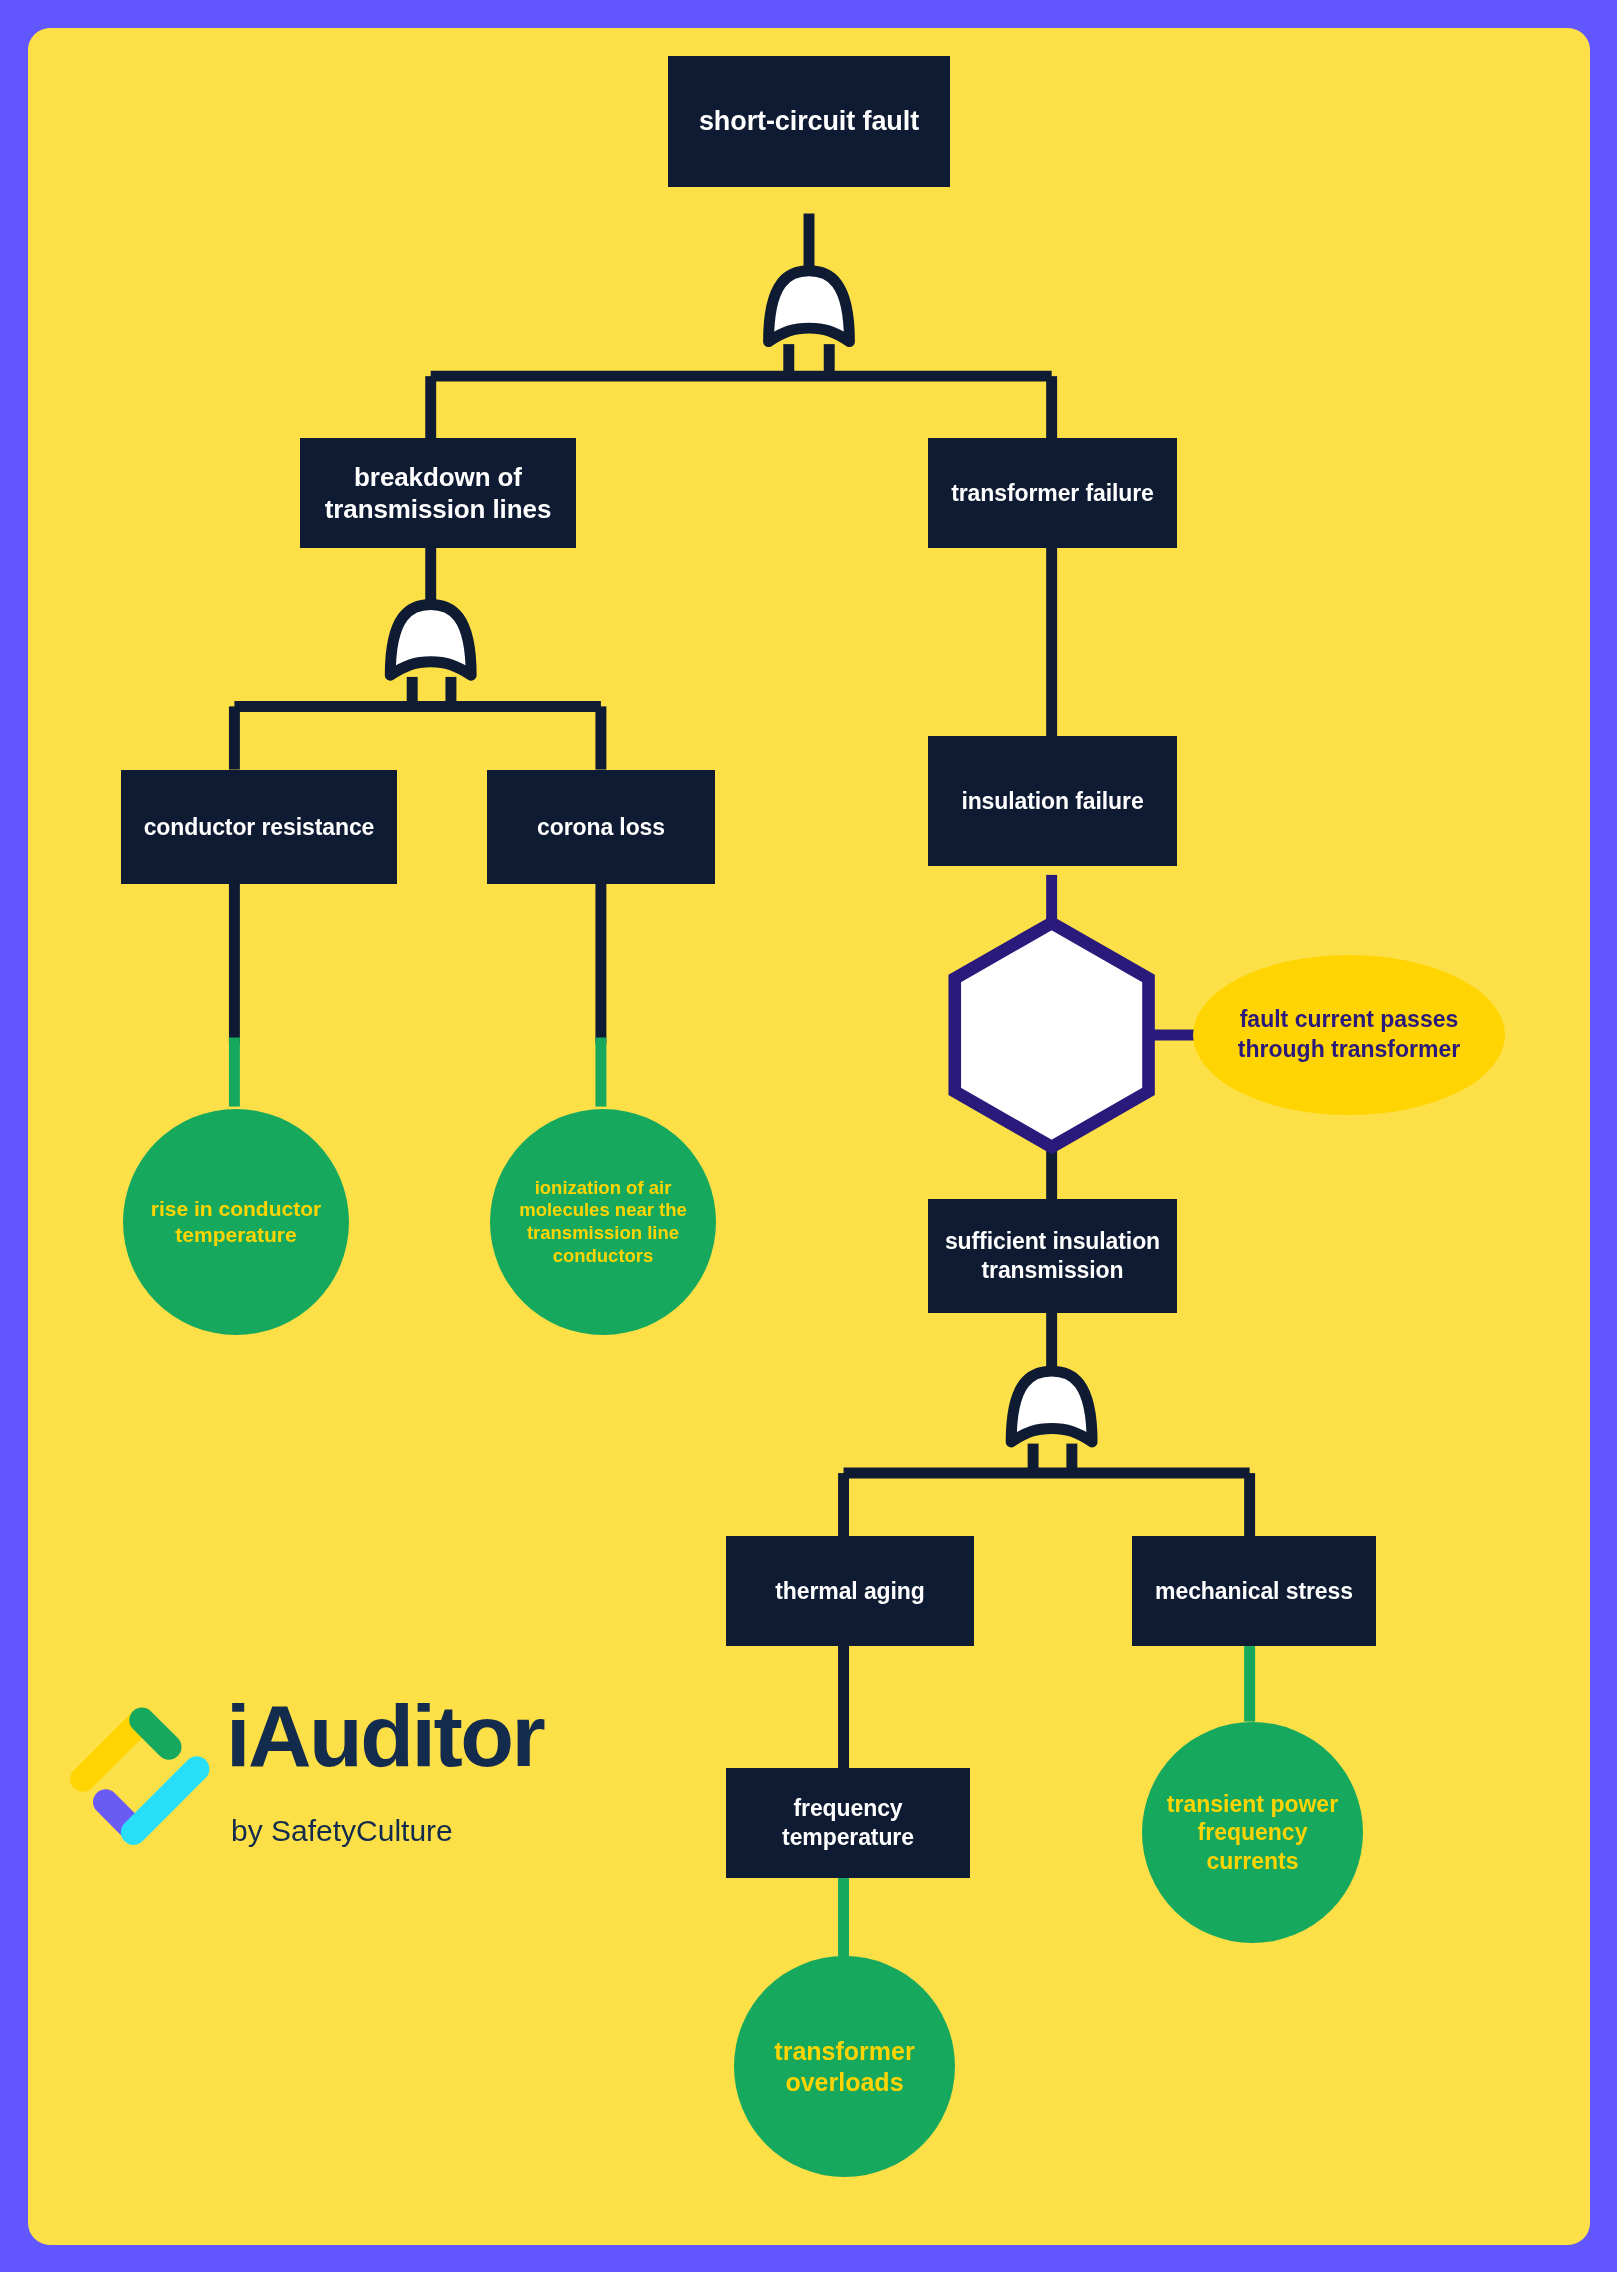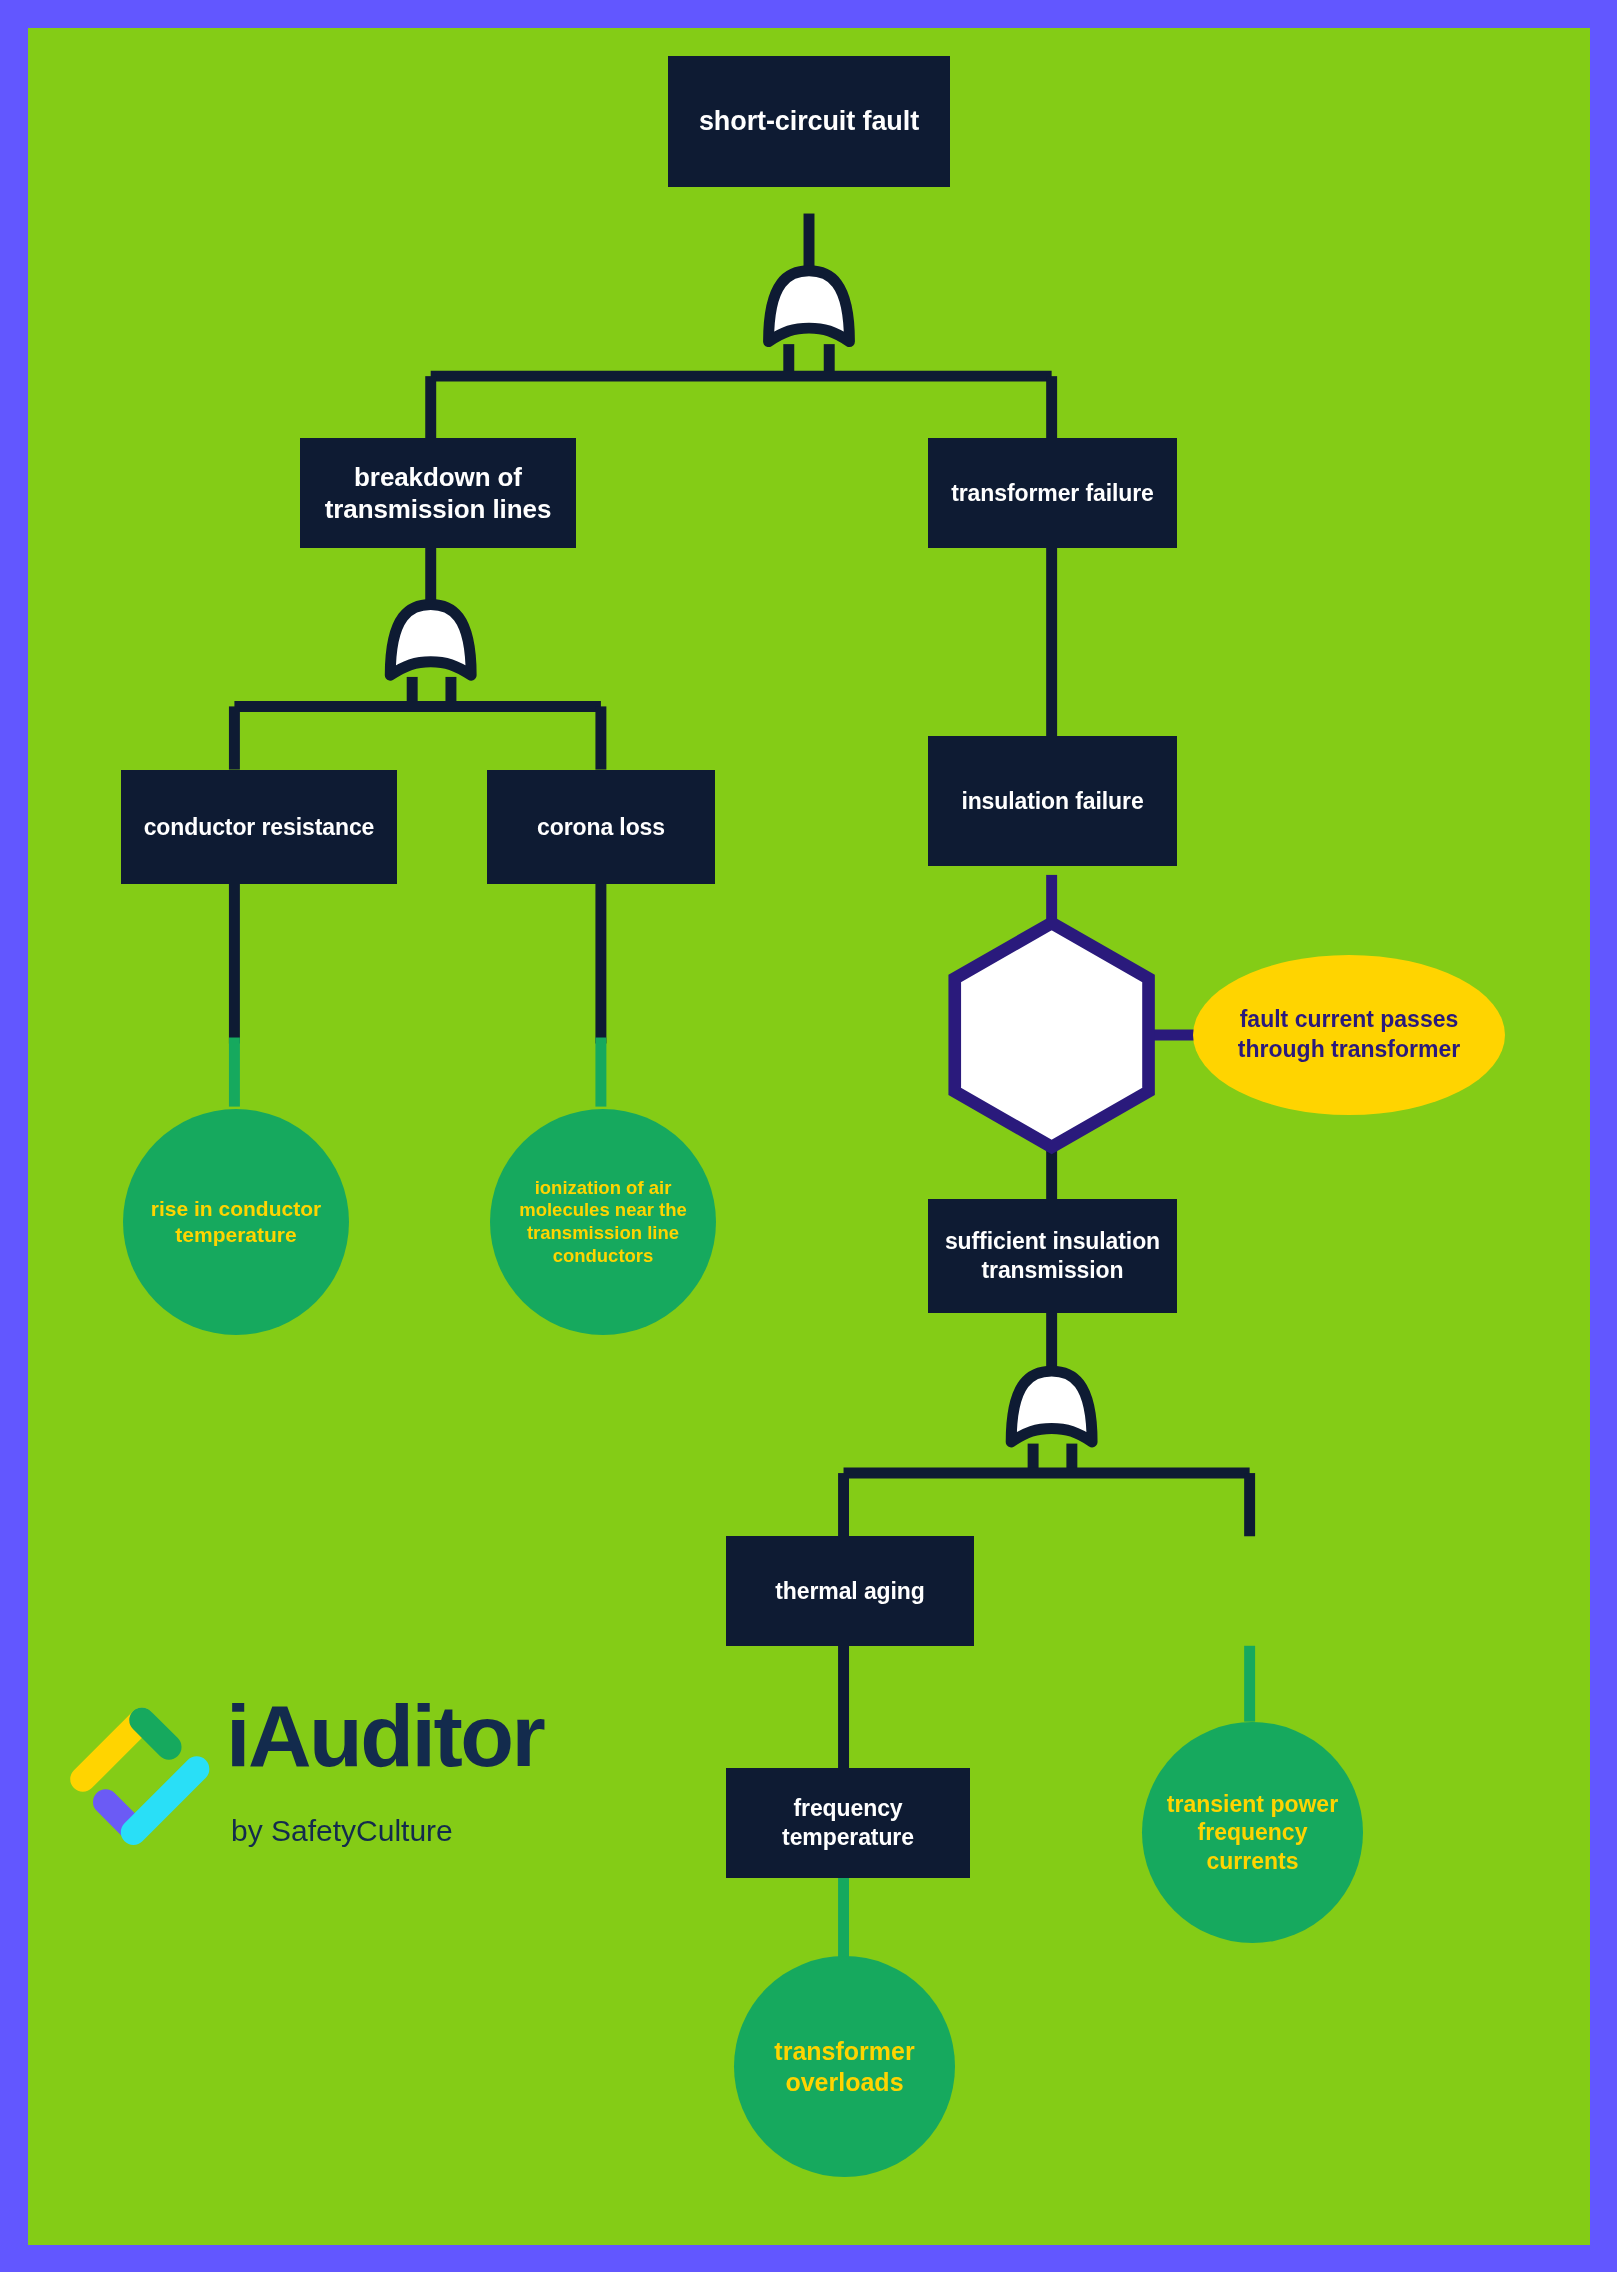--- a/index.html
+++ b/index.html
@@ -11,22 +11,23 @@
   #page {
     position: relative;
     width: 1618px; height: 2273px;
     background: #6257FF;
     overflow: hidden;
   }
   #canvas {
     position: absolute;
     left: 28px; top: 28px;
     width: 1562px; height: 2217px;
-    background: #84cc16;
+    background: #fde047;
     overflow: hidden;
+    border-radius: 22px;
   }
   
   #wires { position:absolute; left:0; top:0; width:1562px; height:2217px; }
 
   
   .node-box {
     position: absolute;
     background: #0E1B33;
     color: #ffffff;
     display: flex;
@@ -160,20 +161,21 @@
     <div class="node-box" style="left:93px; top:742px; width:276px; height:114px; font-size:23px;">conductor resistance</div>
 
     <div class="node-box" style="left:459px; top:742px; width:228px; height:114px; font-size:23px;">corona loss</div>
 
     <div class="node-box" style="left:900px; top:708px; width:249px; height:130px; font-size:23px;">insulation failure</div>
 
     <div class="node-box" style="left:900px; top:1171px; width:249px; height:114px; font-size:23px;">sufficient insulation transmission</div>
 
     <div class="node-box" style="left:698px; top:1508px; width:248px; height:110px; font-size:23px;">thermal aging</div>
 
+    <div class="node-box" style="left:1104px; top:1508px; width:244px; height:110px; font-size:23px;">mechanical stress</div>
 
     <div class="node-box" style="left:698px; top:1740px; width:244px; height:110px; font-size:23px;">frequency temperature</div>
 
     <div class="circle-node" style="left:95px; top:1081px; width:226px; height:226px; font-size:21px;">rise in conductor temperature</div>
 
     <div class="circle-node" style="left:462px; top:1081px; width:226px; height:226px; font-size:18.5px;">ionization of air molecules near the transmission line conductors</div>
 
     <div class="circle-node" style="left:706px; top:1928px; width:221px; height:221px; font-size:25px;">transformer overloads</div>
 
     <div class="circle-node" style="left:1114px; top:1694px; width:221px; height:221px; font-size:23px;">transient power frequency currents</div>

